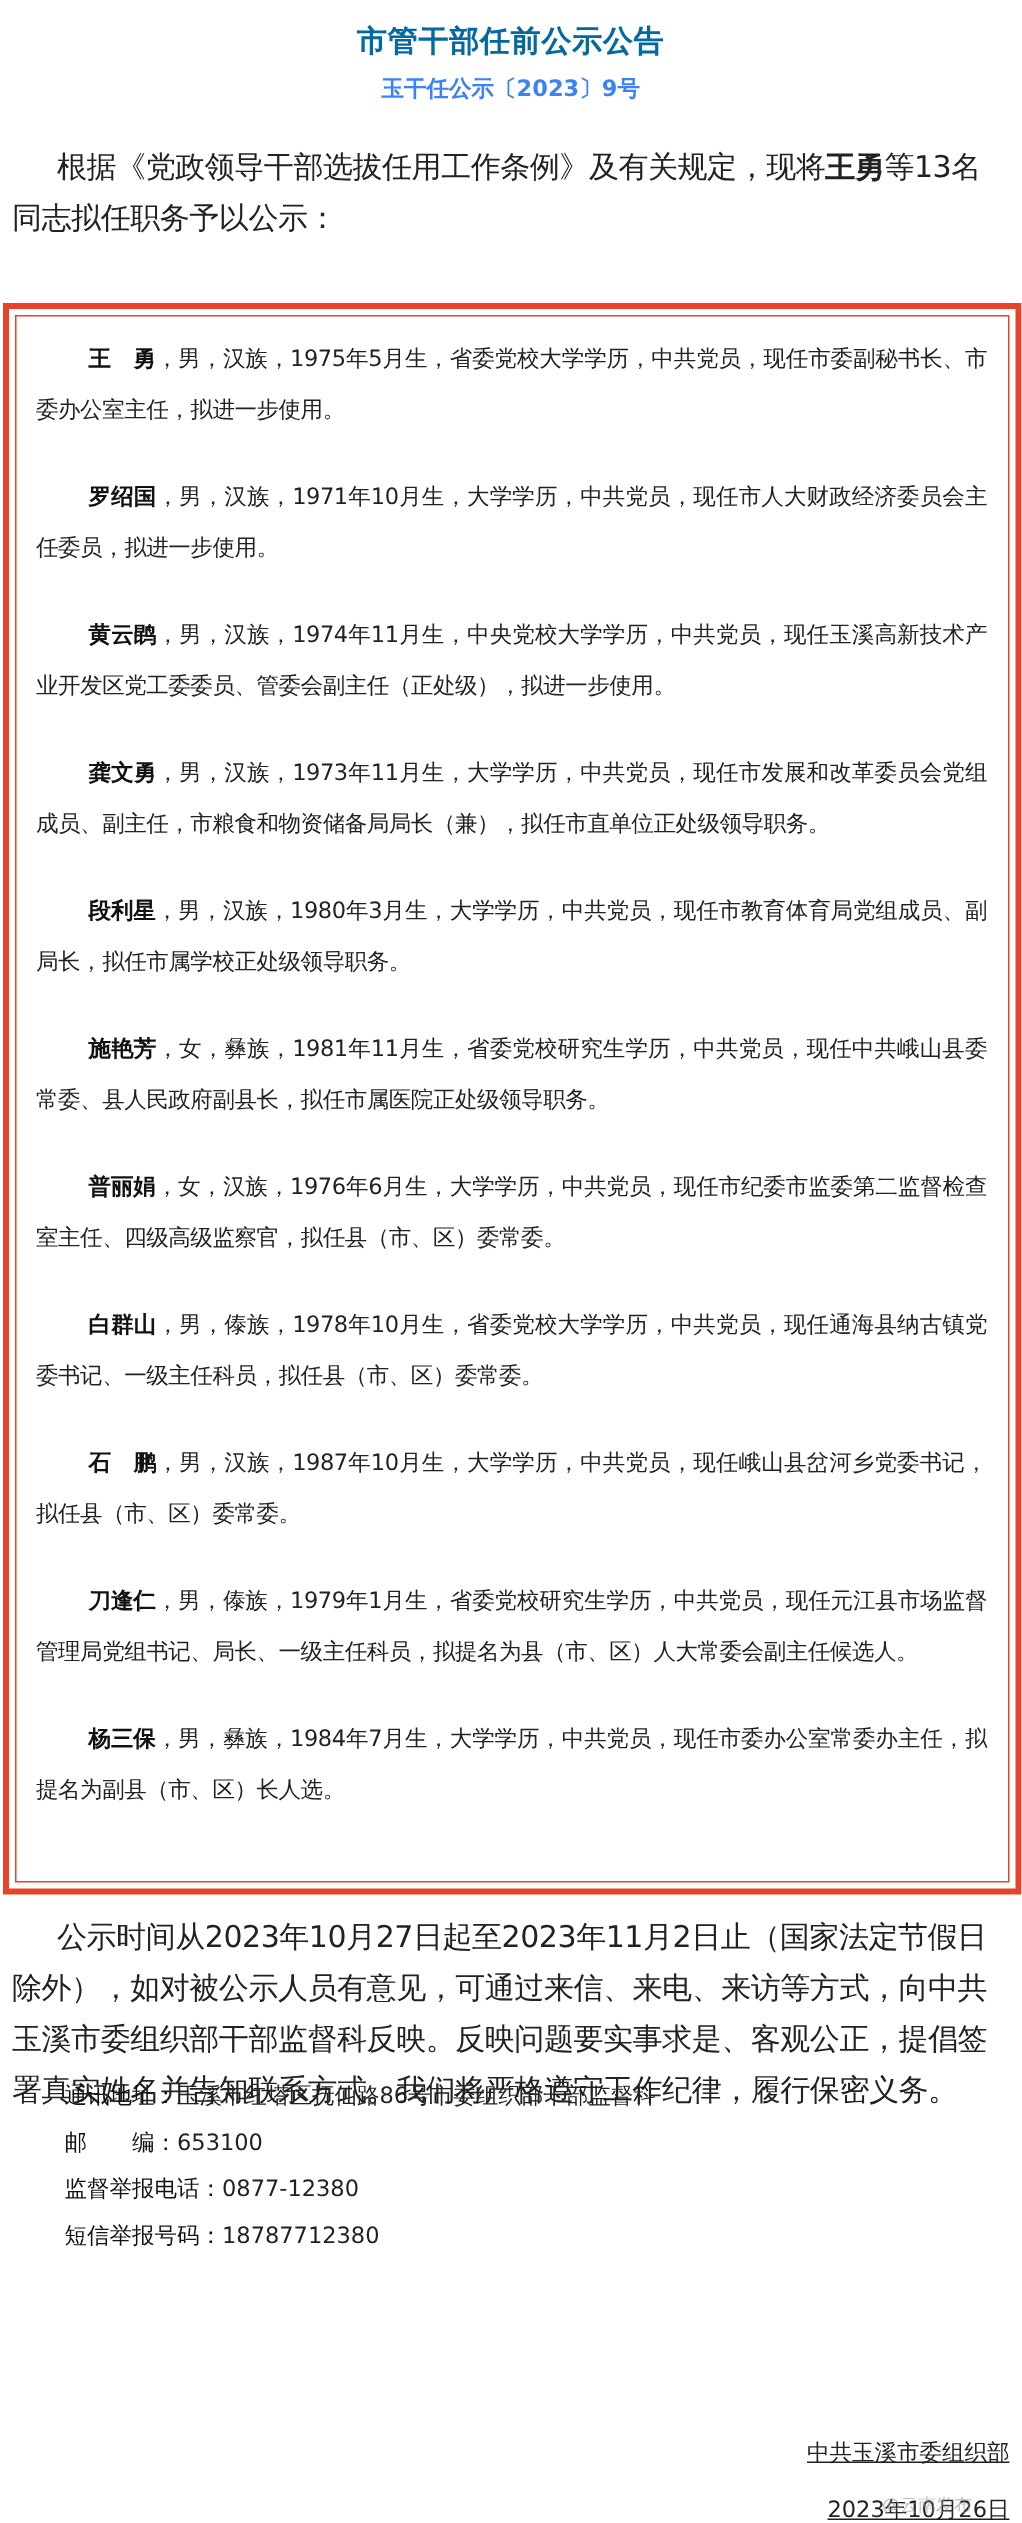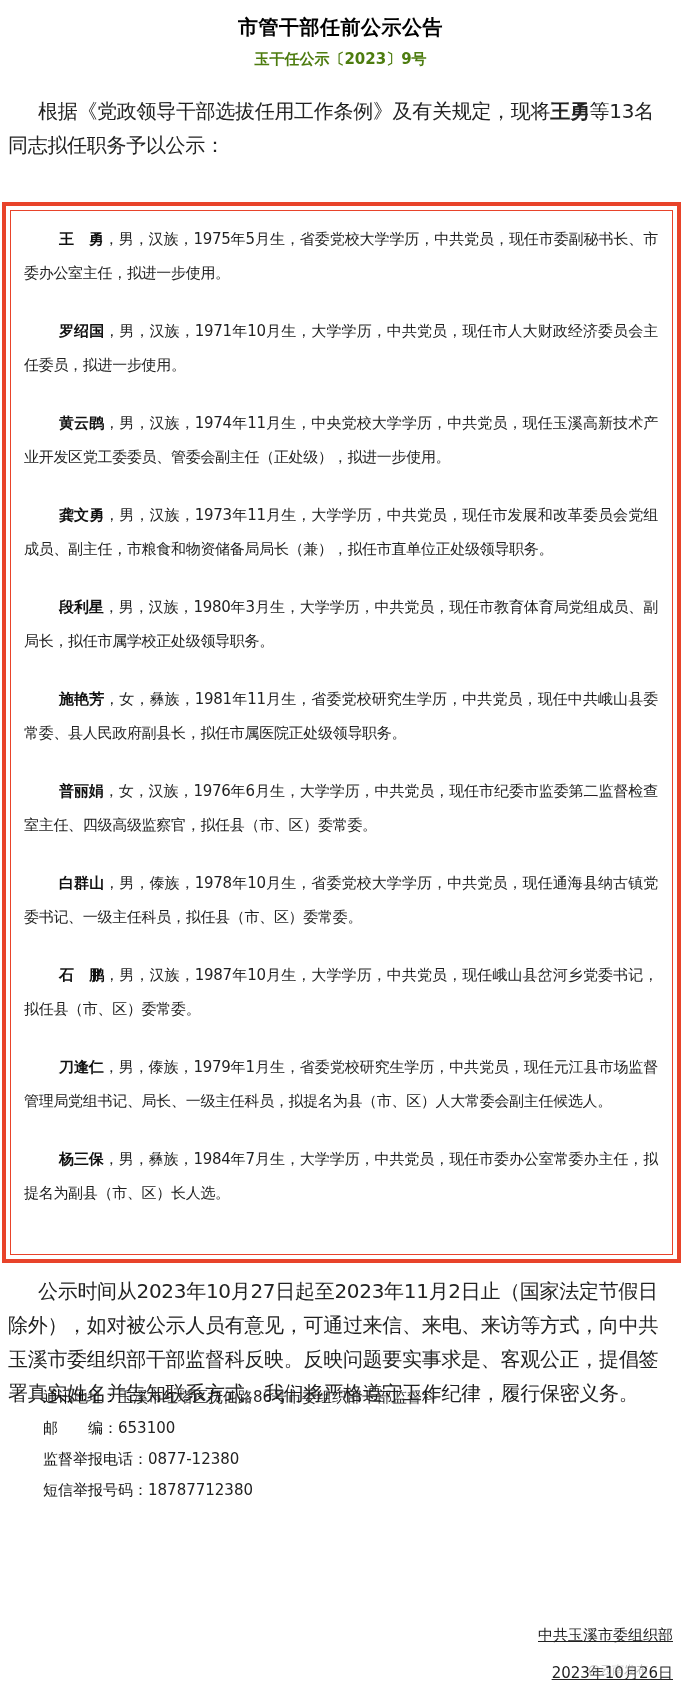--- a/index.html
+++ b/index.html
@@ -3,25 +3,25 @@
 <meta charset="utf-8">
 <style>
   html, body { margin: 0; padding: 0; background: #ffffff; }
   body {
     width: 681px; height: 1682px; position: relative; overflow: hidden;
     font-family: "DejaVu Sans", "Liberation Sans", sans-serif;
     color: #222222;
   }
   .title {
     position: absolute; left: 0; width: 681px; top: 12px; text-align: center;
-    color: #000000; font-weight: bold; font-size: 20px; line-height: 30px; letter-spacing: 0.5px;
+    color: #0369a1; font-weight: bold; font-size: 20px; line-height: 30px; letter-spacing: 0.5px;
   }
   .subtitle {
     position: absolute; left: 0; width: 681px; top: 46px; text-align: center;
-    color: #4d7c0f; font-weight: bold; font-size: 15px; line-height: 26px;
+    color: #3b82f6; font-weight: bold; font-size: 15px; line-height: 26px;
   }
   .para {
     position: absolute; font-size: 20px; line-height: 34px; letter-spacing: -0.3px; margin: 0;
   }
   .intro { left: 8px; width: 665px; top: 94px; text-indent: 30px; }
   .intro b { font-weight: bold; }
   .box-outer {
     position: absolute; left: 2px; top: 202px; width: 671px; height: 1053px;
     border: 4px solid #e8432a; box-sizing: content-box;
   }

